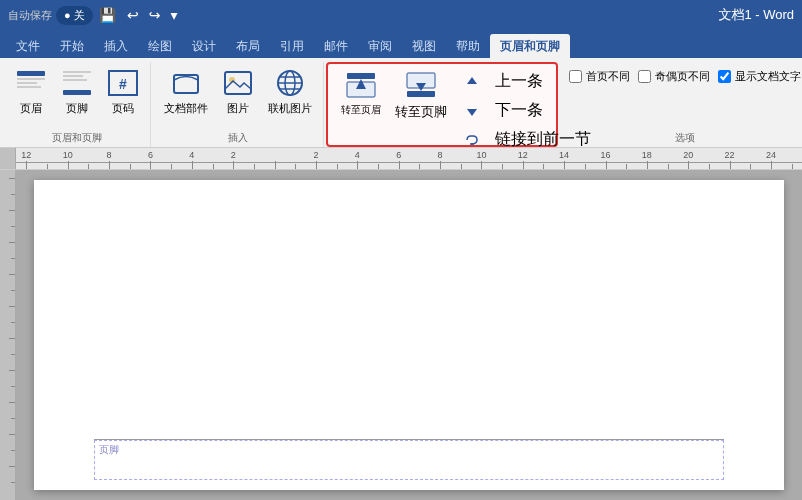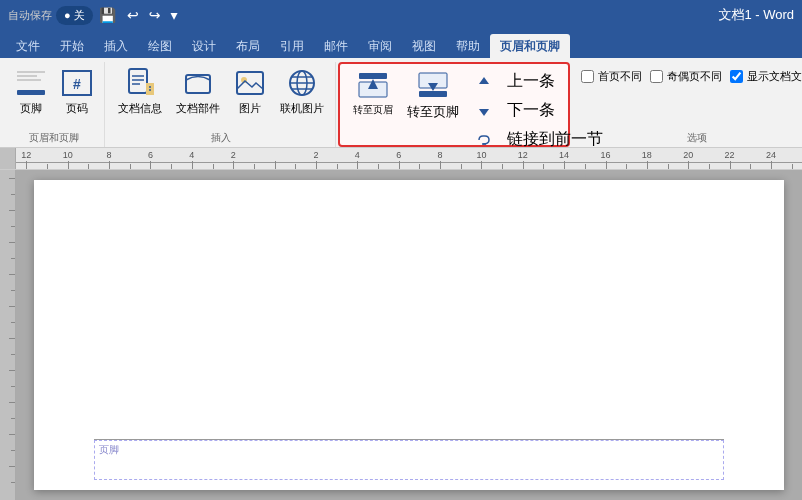--- a/index.html
+++ b/index.html
@@ -304,20 +304,31 @@
   <div class="ribbon-tab">视图</div>
   <div class="ribbon-tab">帮助</div>
   <div class="ribbon-tab active">页眉和页脚</div>
 </div>
 
 <div class="ribbon">
 
   <div class="ribbon-group">
     <div class="ribbon-group-content">
 
+      <button class="ribbon-btn">
+        <div class="ribbon-btn-icon">
+          <svg width="32" height="32" viewBox="0 0 32 32">
+            <rect x="2" y="4" width="28" height="5" fill="#2b579a" rx="1"></rect>
+            <rect x="2" y="11" width="28" height="2" fill="#ccc"></rect>
+            <rect x="2" y="15" width="20" height="2" fill="#ccc"></rect>
+            <rect x="2" y="19" width="24" height="2" fill="#ccc"></rect>
+          </svg>
+        </div>
+        <span>页眉</span>
+      </button>
 
       <button class="ribbon-btn">
         <div class="ribbon-btn-icon">
           <svg width="32" height="32" viewBox="0 0 32 32">
             <rect x="2" y="4" width="28" height="2" fill="#ccc"></rect>
             <rect x="2" y="8" width="20" height="2" fill="#ccc"></rect>
             <rect x="2" y="12" width="24" height="2" fill="#ccc"></rect>
             <rect x="2" y="23" width="28" height="5" fill="#2b579a" rx="1"></rect>
           </svg>
         </div>
@@ -332,34 +343,20 @@
           </svg>
         </div>
         <span>页码</span>
       </button>
     </div>
     <div class="ribbon-group-label">页眉和页脚</div>
   </div>
 
   <div class="ribbon-group">
     <div class="ribbon-group-content">
-      <button class="ribbon-btn">
-        <div class="ribbon-btn-icon">
-          <svg width="32" height="32" viewBox="0 0 32 32">
-            <rect x="5" y="2" width="18" height="24" rx="2" fill="none" stroke="#2b579a" stroke-width="2"></rect>
-            <line x1="8" y1="9" x2="20" y2="9" stroke="#2b579a" stroke-width="1.5"></line>
-            <line x1="8" y1="13" x2="20" y2="13" stroke="#2b579a" stroke-width="1.5"></line>
-            <line x1="8" y1="17" x2="16" y2="17" stroke="#2b579a" stroke-width="1.5"></line>
-            <polygon points="22,16 30,16 30,28 22,28" fill="#e8c87a"></polygon>
-            <line x1="25" y1="20" x2="27" y2="20" stroke="#2b579a" stroke-width="1.5"></line>
-            <line x1="25" y1="23" x2="27" y2="23" stroke="#2b579a" stroke-width="1.5"></line>
-          </svg>
-        </div>
-        <span>文档信息</span>
-      </button>
       <button class="ribbon-btn">
         <div class="ribbon-btn-icon">
           <svg width="32" height="32" viewBox="0 0 32 32">
             <rect x="4" y="8" width="24" height="18" rx="2" fill="none" stroke="#2b579a" stroke-width="2"></rect>
             <path d="M4 13 Q16 6 28 13" fill="none" stroke="#2b579a" stroke-width="1.5"></path>
           </svg>
         </div>
         <span>文档部件</span>
       </button>
       <button class="ribbon-btn">

